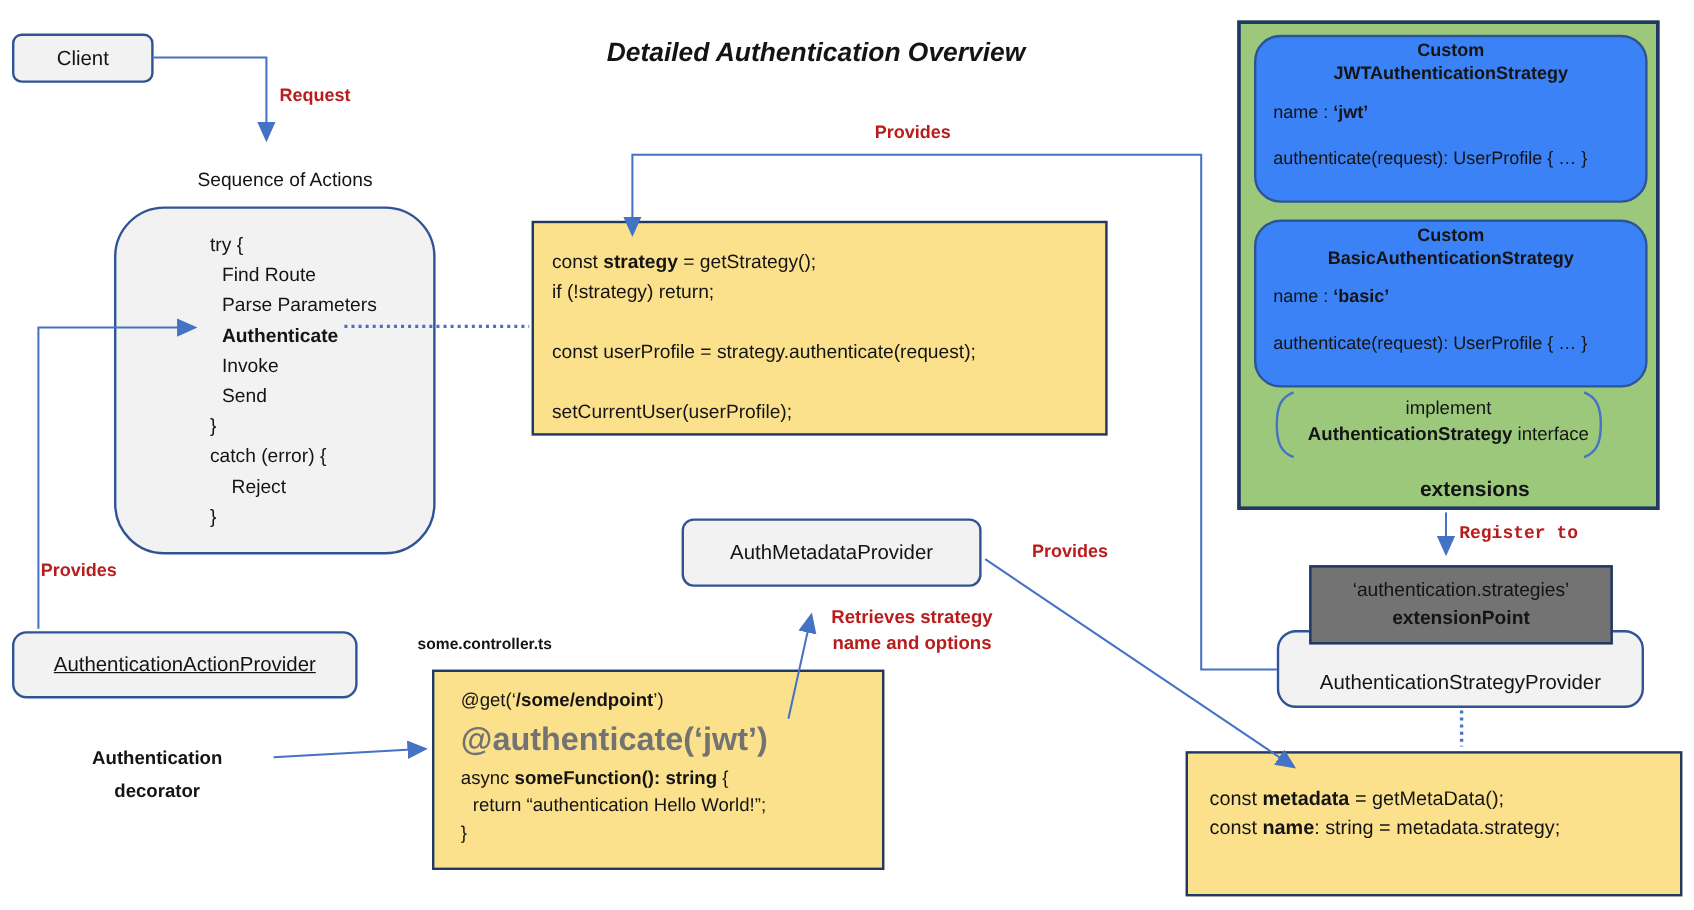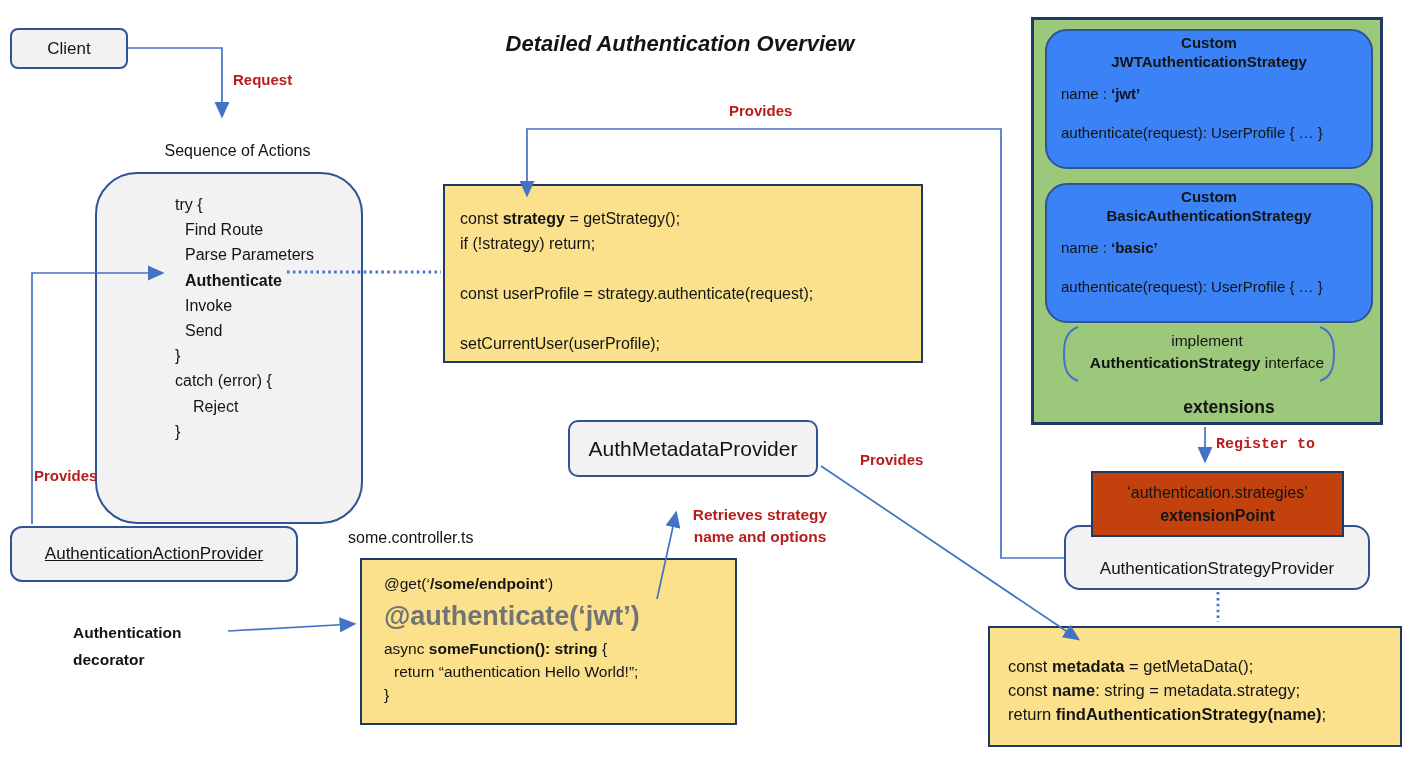--- a/index.html
+++ b/index.html
@@ -10,46 +10,46 @@
   .yellowbox{background:#FBE18C;border:2.5px solid #1F3864;}
   .greenbox{background:#9CC87C;border:3px solid #1F3864;}
   .bluelabel{color:#b91c1c;font-weight:bold;font-size:15px;white-space:nowrap;}
   .b{font-weight:bold;}
   .codelines .cl{white-space:pre;}
   .in1{padding-left:10px;}
   .in2{padding-left:18px;}
   #title{font-size:22px;font-weight:bold;text-align:center;}
   #client-box{left:10px;top:28px;width:118px;height:41px;border-radius:8px;font-size:17px;}
   #seq-title{left:130px;top:142px;width:215px;text-align:center;font-size:16px;}
-  #seq-box{left:95px;top:172px;width:268px;height:352px;border-radius:42px;border-width:2px;
+  #seq-box{left:95px;top:172px;width:268px;height:290px;border-radius:42px;border-width:2px;
            background:#F2F2F2;border:2px solid #2F5496;padding:18px 0 0 78px;font-size:16px;line-height:25.2px;}
   #mid-code{left:443px;top:184px;width:480px;height:179px;padding:20px 0 0 15px;font-size:16px;line-height:25px;}
   #green-box{left:1031px;top:17px;width:352px;height:408px;}
   .stratbox{left:11px;width:328px;height:140px;border-radius:22px;background:#3b82f6;border:2.5px solid #2F5496;
             padding-top:2px;font-size:15px;}
   .strat-title{text-align:center;font-weight:bold;line-height:19px;}
   .strat-line{padding-left:14px;}
   #jwt-box{top:9px;}
   #basic-box{top:163px;}
   #implement-label{left:0;top:310px;width:100%;text-align:center;font-size:15.5px;line-height:22px;}
   #extensions-label{left:0;top:377px;width:100%;text-align:center;font-size:17.5px;font-weight:bold;padding-left:44px;}
   #request-label{left:233px;top:71px;}
   #provides-top{left:729px;top:102px;}
   #provides-left{left:34px;top:467px;}
   #provides-mid{left:860px;top:451px;}
   #register-label{left:1216px;top:436px;font-family:Liberation Mono, monospace;}
-  #extpoint-box{left:1091px;top:471px;width:253px;height:66px;background:#c2410c;border:2.5px solid #1F3864;
+  #extpoint-box{left:1091px;top:471px;width:253px;height:66px;background:#737373;border:2.5px solid #1F3864;
                 display:flex;flex-direction:column;align-items:center;justify-content:center;font-size:16px;line-height:23px;z-index:4;}
   #stratprov-box{left:1064px;top:525px;width:306px;height:65px;border-radius:16px;
                  align-items:flex-end;padding-bottom:9px;font-size:17px;z-index:3;}
   #provider-code{left:988px;top:626px;width:414px;height:121px;padding:26px 0 0 18px;font-size:16.5px;line-height:24px;}
-  #authmeta-box{left:568px;top:420px;width:250px;height:57px;border-radius:10px;font-size:21px;}
+  #authmeta-box{left:568px;top:432px;width:250px;height:57px;border-radius:10px;font-size:17px;}
   #retrieves-label{left:685px;top:504px;width:150px;text-align:center;line-height:21.5px;font-size:15.5px;white-space:normal;}
-  #decorator-label{left:73px;top:619px;width:152px;font-weight:bold;font-size:15.5px;line-height:27px;}
-  #controller-filename{left:348px;top:529px;font-weight:normal;font-size:16px;}
+  #decorator-label{left:55px;top:619px;width:152px;text-align:center;font-weight:bold;font-size:15.5px;line-height:27px;}
+  #controller-filename{left:348px;top:529px;font-weight:bold;font-size:13px;}
   #controller-box{left:360px;top:558px;width:377px;height:167px;padding:12px 0 0 22px;font-size:15.5px;}
   #ctrl-get{line-height:24px;white-space:pre;}
   #ctrl-auth{margin-top:4px;font-size:27px;font-weight:bold;color:#737373;line-height:32px;white-space:pre;}
   #ctrl-async{margin-top:5px;line-height:23px;white-space:pre;}
   #ctrl-return{line-height:23px;padding-left:10px;white-space:pre;}
   #ctrl-close{line-height:23px;white-space:pre;}
   #actionprov-box{left:10px;top:526px;width:288px;height:56px;border-radius:12px;font-size:17px;text-decoration:underline;}
   #connector-layer{position:absolute;left:0;top:0;z-index:10;pointer-events:none;}
 </style>
 </head>
@@ -114,21 +114,20 @@
     <div>‘authentication.strategies’</div>
     <div class="b">extensionPoint</div>
   </div>
   <div id="stratprov-box" class="abs graybox">
     <span>AuthenticationStrategyProvider</span>
   </div>
 
   <div id="provider-code" class="abs yellowbox codelines">
       <div class="cl in0"><span>const </span><span class="b">metadata</span><span> = getMetaData();</span></div>
       <div class="cl in0"><span>const </span><span class="b">name</span><span>: string = metadata.strategy;</span></div>
-      <div class="cl in0"><span>return </span><span class="b">findAuthenticationStrategy(name)</span><span>;</span></div>
     </div>
 
   <div id="authmeta-box" class="abs graybox">
     <span>AuthMetadataProvider</span>
   </div>
   <div id="provides-mid" class="abs bluelabel">Provides</div>
   <div id="retrieves-label" class="abs bluelabel">
     <div><span>Retrieves strategy</span></div>
     <div><span class="b">name</span><span> and options</span></div>
   </div>

